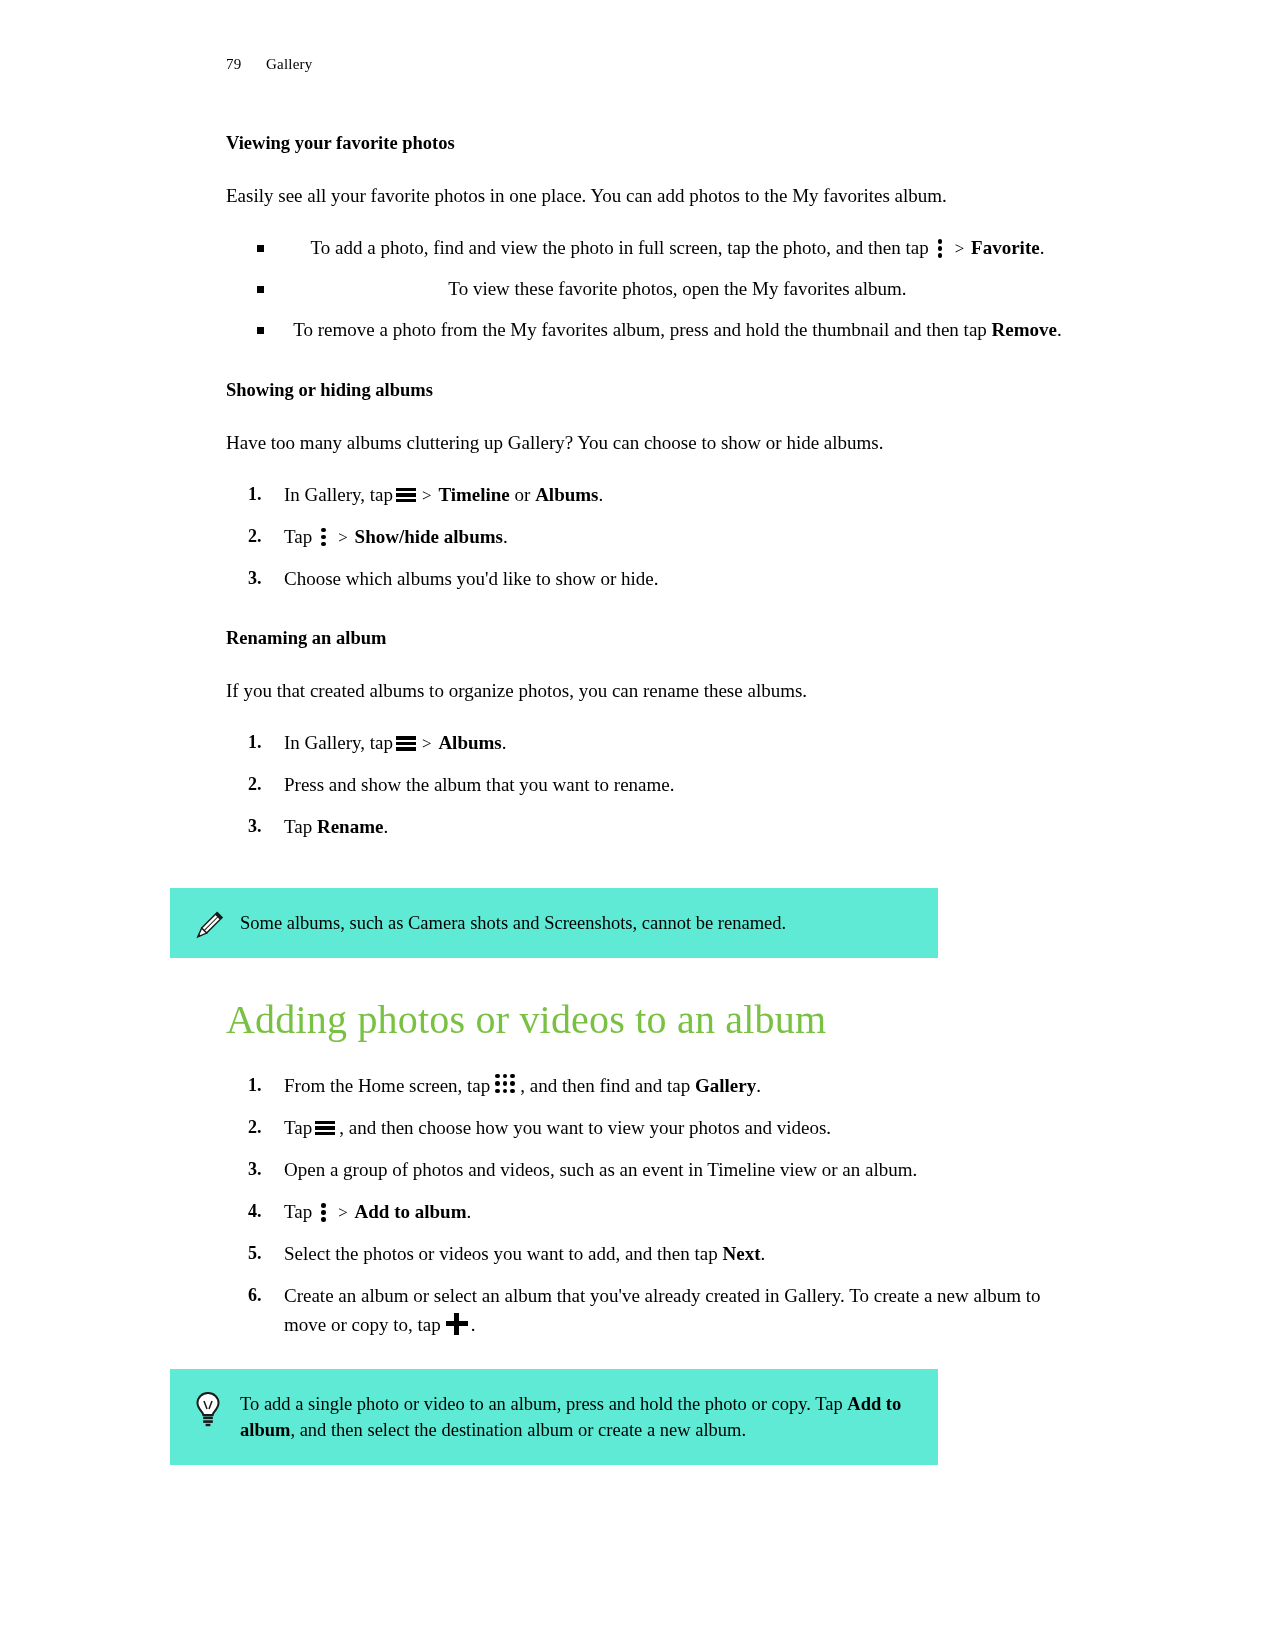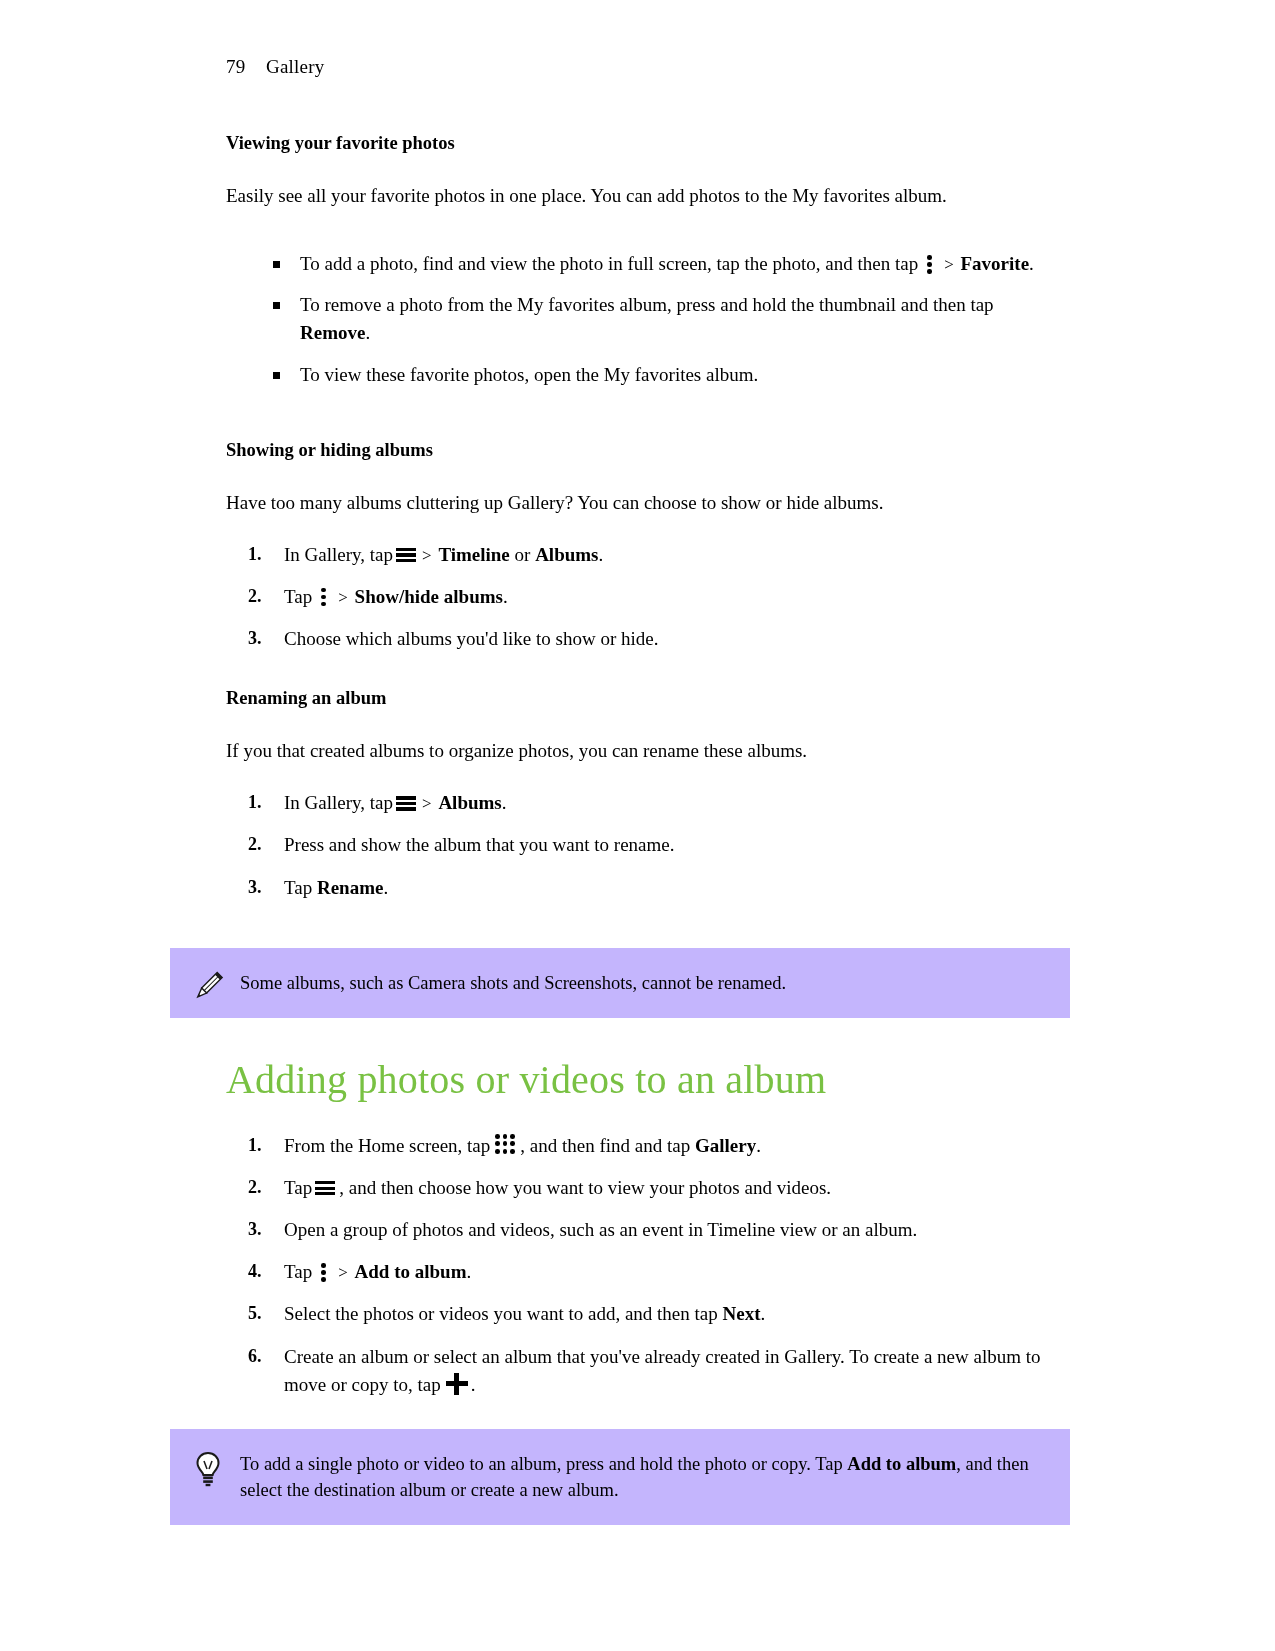--- a/index.html
+++ b/index.html
@@ -20,21 +20,21 @@
     width: 1275px;
     height: 1651px;
     box-sizing: border-box;
   }
 
   
   .running-header {
     position: absolute;
     left: 226px;
     top: 56px;
-    font-size: 19px;
+    font-size: 15px;
     letter-spacing: 0.2px;
     white-space: nowrap;
   }
   .running-header .page-num {
     display: inline-block;
     min-width: 40px;
   }
 
   
   .content {
@@ -64,22 +64,23 @@
   .sp-26 { height: 26px; }
   .sp-28 { height: 28px; }
   .sp-30 { height: 30px; }
   .sp-34 { height: 34px; }
   .sp-40 { height: 40px; }
   .sp-46 { height: 46px; }
 
   
   ul.bullets {
     list-style: none;
-    margin: 16px;
-    padding: 0;
+    margin: 0;
+    padding: 0;
+    text-align: center;
   }
   ul.bullets > li {
     position: relative;
     padding-left: 58px;
     font-size: 19px;
     line-height: 1.48;
     margin-bottom: 13px;
   }
   ul.bullets > li:last-child { margin-bottom: 0; }
   ul.bullets > li .sq {
@@ -201,25 +202,25 @@
   }
 
   .chev {
     display: inline-block;
     font-size: 17px;
     padding: 0 2px;
   }
 
   
   .callout {
-    background: #c4b5fd;
+    background: #5eead4;
     position: relative;
     box-sizing: border-box;
     margin-left: 170px;
-    width: 900px;
+    width: 768px;
     padding: 22px 30px 22px 70px;
     min-height: 66px;
   }
   .callout .callout-text {
     font-size: 18.5px;
     line-height: 1.42;
     margin: 0;
   }
   .callout .callout-icon {
     position: absolute;
@@ -258,26 +259,26 @@
       <div class="sp-26"></div>
 
       <ul class="bullets">
         <li>
           <span class="sq"></span>
           <span>To add a photo, find and view the photo in full screen, tap the photo, and then tap</span><span class="ico ico-vdots"><i></i><i></i><i></i></span><span class="chev">&gt;</span>
           <b>Favorite</b><span>.</span>
         </li>
         <li>
           <span class="sq"></span>
+          <span>To view these favorite photos, open the My favorites album.</span>
+        </li>
+        <li>
+          <span class="sq"></span>
           <span>To remove a photo from the My favorites album, press and hold the thumbnail and then tap</span>
           <b>Remove</b><span>.</span>
-        </li>
-        <li>
-          <span class="sq"></span>
-          <span>To view these favorite photos, open the My favorites album.</span>
         </li>
       </ul>
 
       <div class="sp-34"></div>
 
       <h3 class="sub-head">Showing or hiding albums</h3>
       <div class="sp-28"></div>
       <p class="body-text">Have too many albums cluttering up Gallery? You can choose to show or hide albums.</p>
       <div class="sp-26"></div>
 

